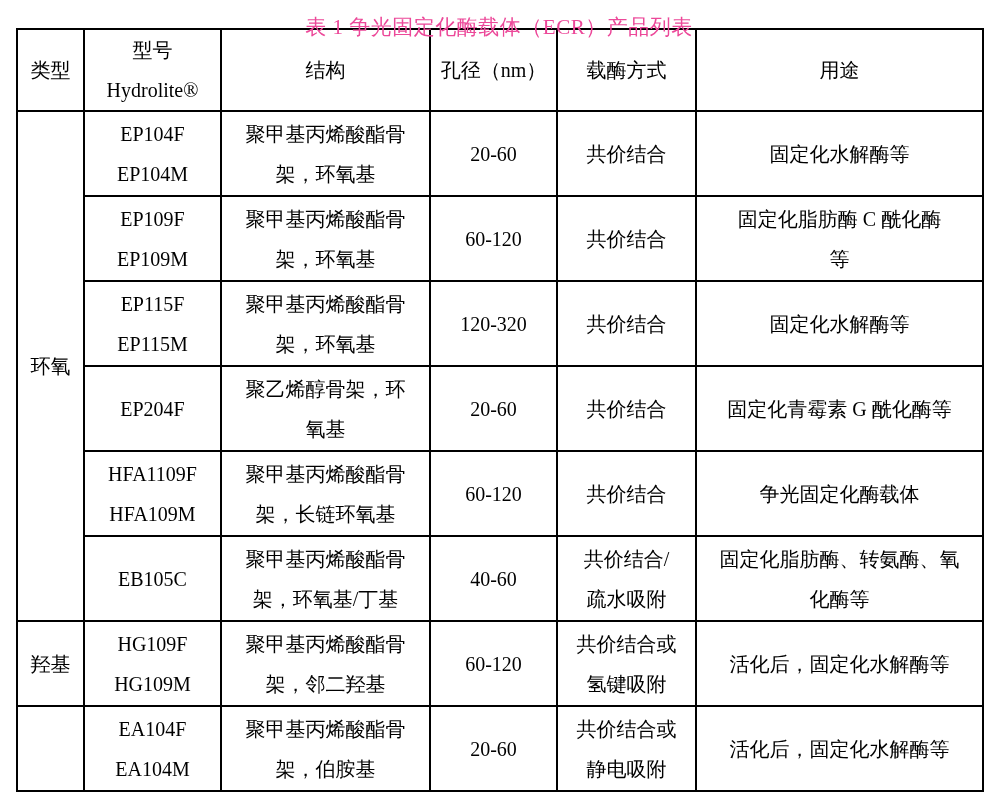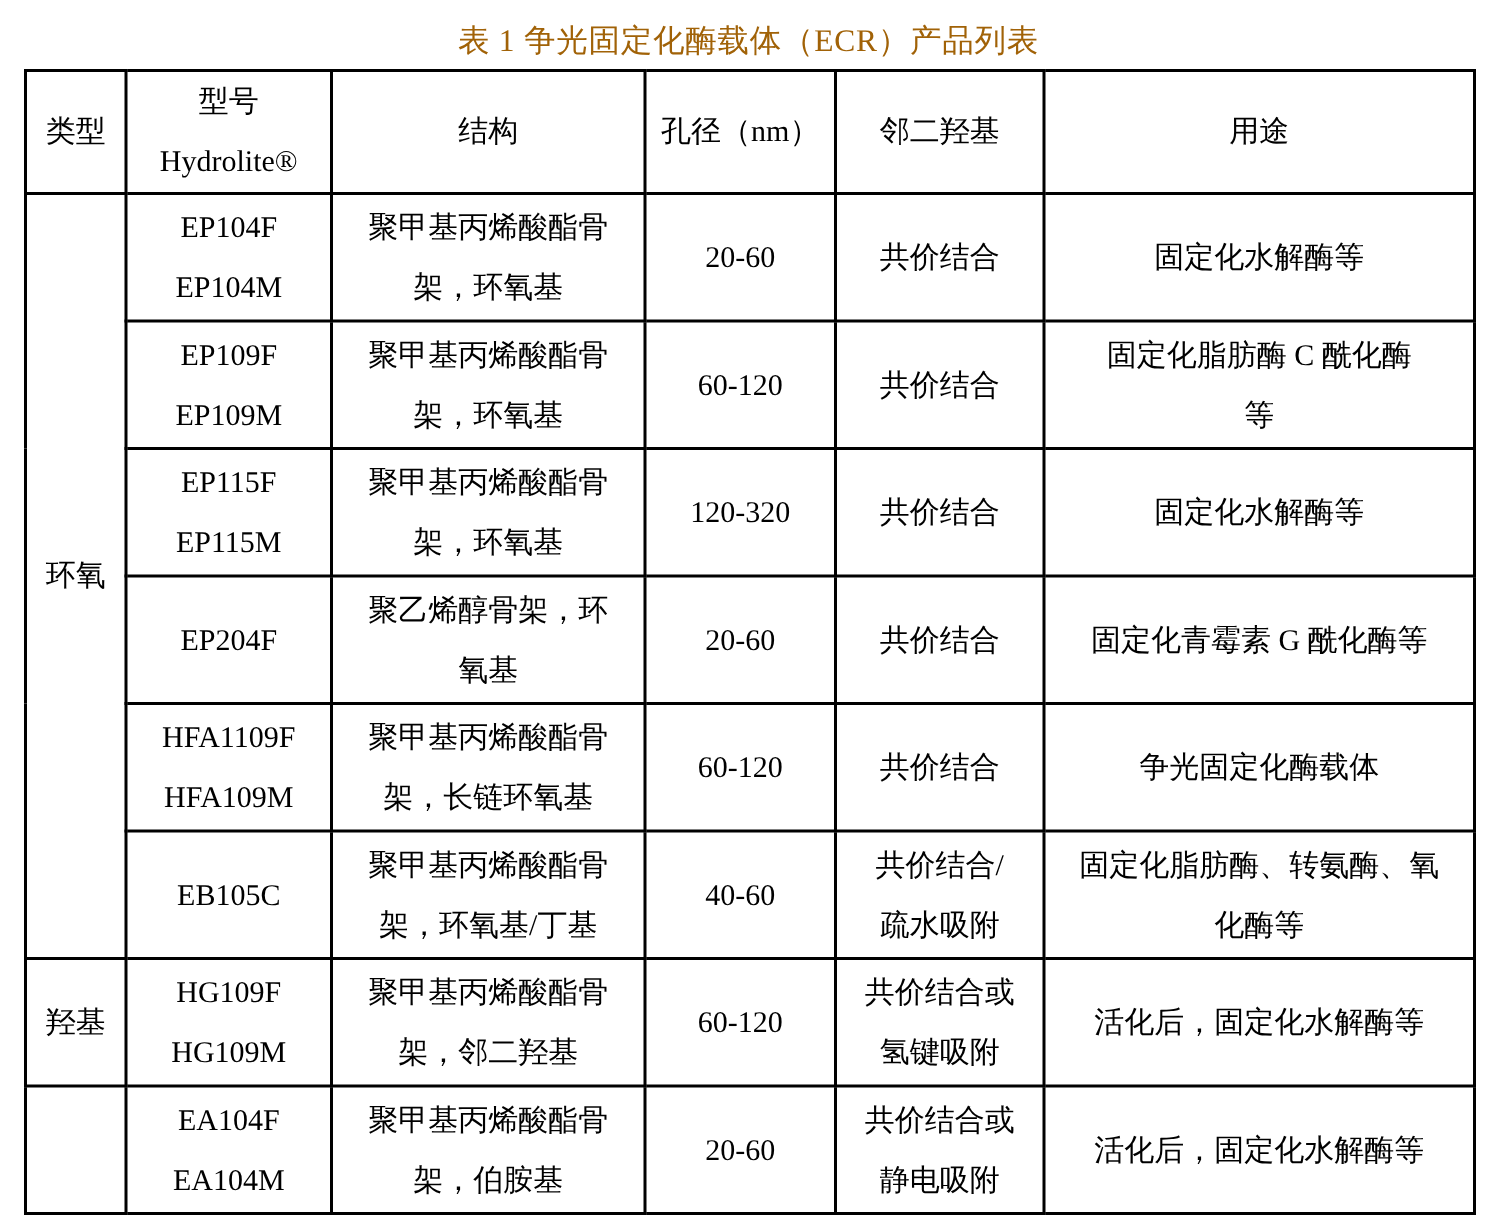--- a/index.html
+++ b/index.html
@@ -12,25 +12,25 @@
     color: #000000;
   }
   .page {
     width: 1000px; height: 812px;
     background: #ffffff;
   }
   .table-title {
     width: 966px;
     margin: 0 0 0 16px;
     padding-top: 13px;
-    height: 46px;
+    height: 28px;
     text-align: center;
     font-size: 21px;
     letter-spacing: 0.5px;
-    color: #a16207;
+    color: #ec4899;
   }
   table.product-table {
     border-collapse: collapse;
     table-layout: fixed;
     width: 966px;
     margin-left: 16px;
   }
   table.product-table th,
   table.product-table td {
     border: 2px solid #000000;
@@ -68,21 +68,21 @@
       <col style="width:287px">
     </colgroup>
 
     <tbody>
         <tr class="header-row">
       <th>类型</th>
       <th>型号
 Hydrolite®</th>
       <th>结构</th>
       <th>孔径（nm）</th>
-      <th>邻二羟基</th>
+      <th>载酶方式</th>
       <th>用途</th>
     </tr>
 
     <tr class="data-row">
       <td rowspan="6">环氧</td>
       <td>EP104F
 EP104M</td>
       <td>聚甲基丙烯酸酯骨
 架，环氧基</td>
       <td>20-60</td>

